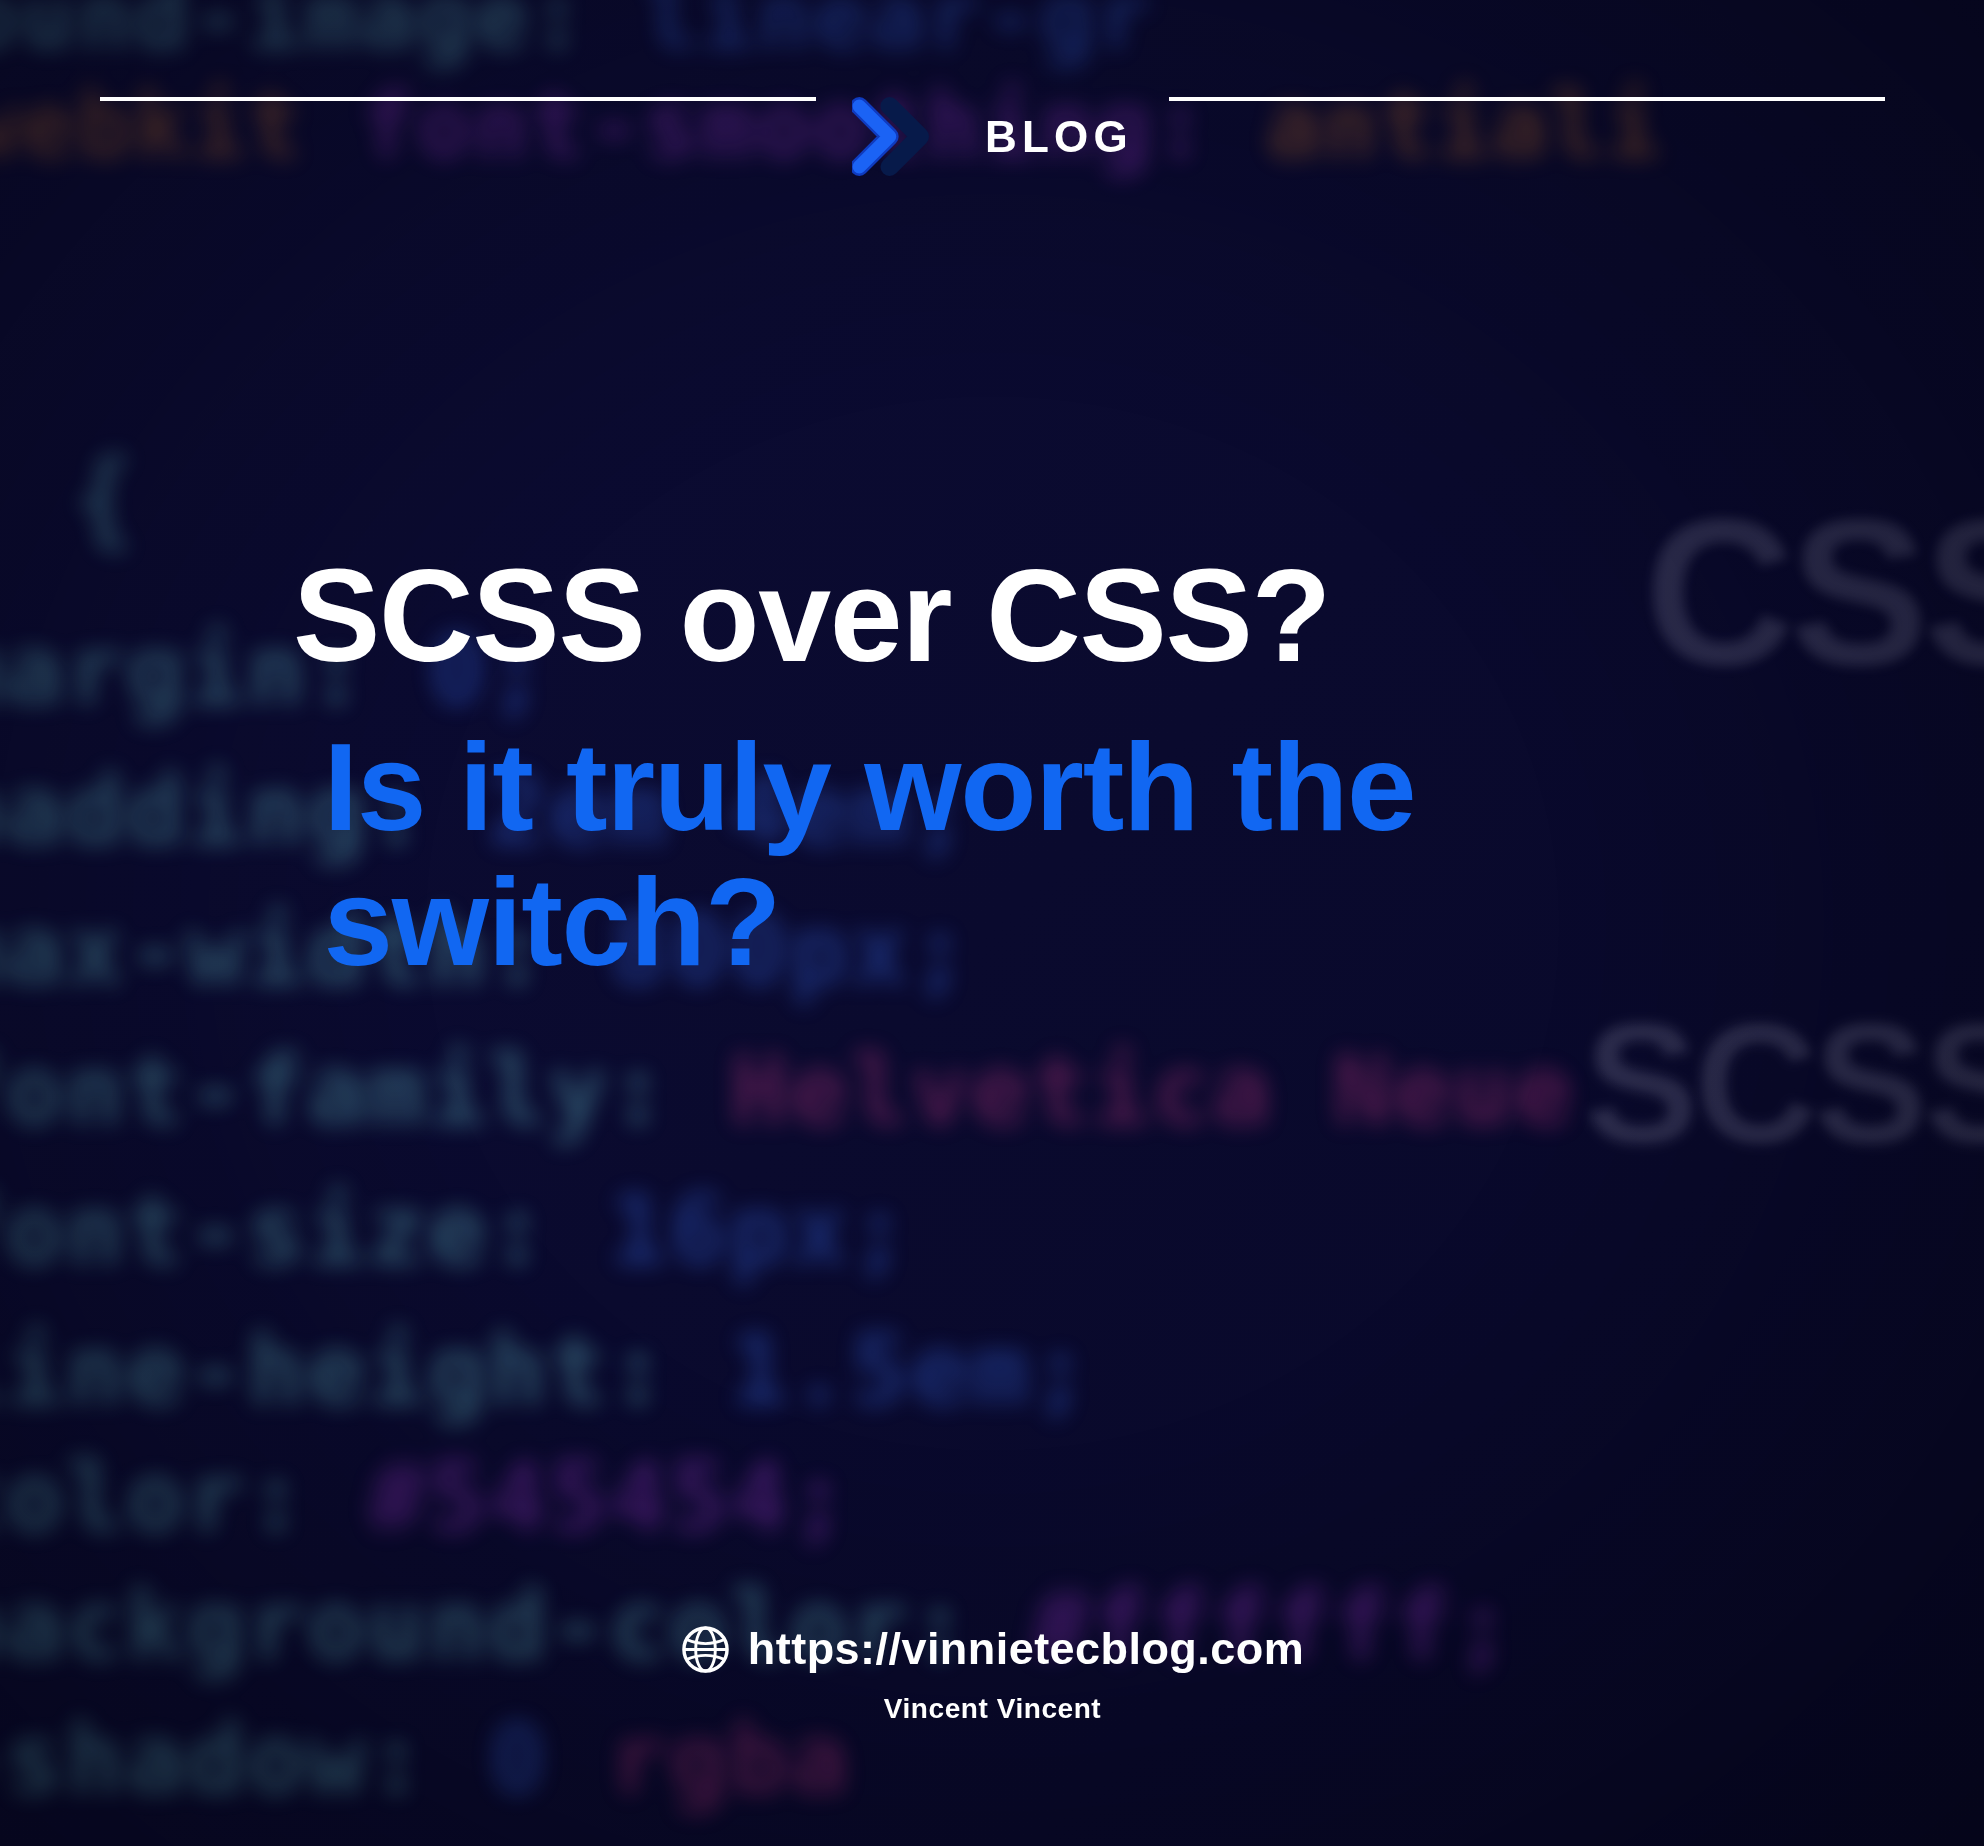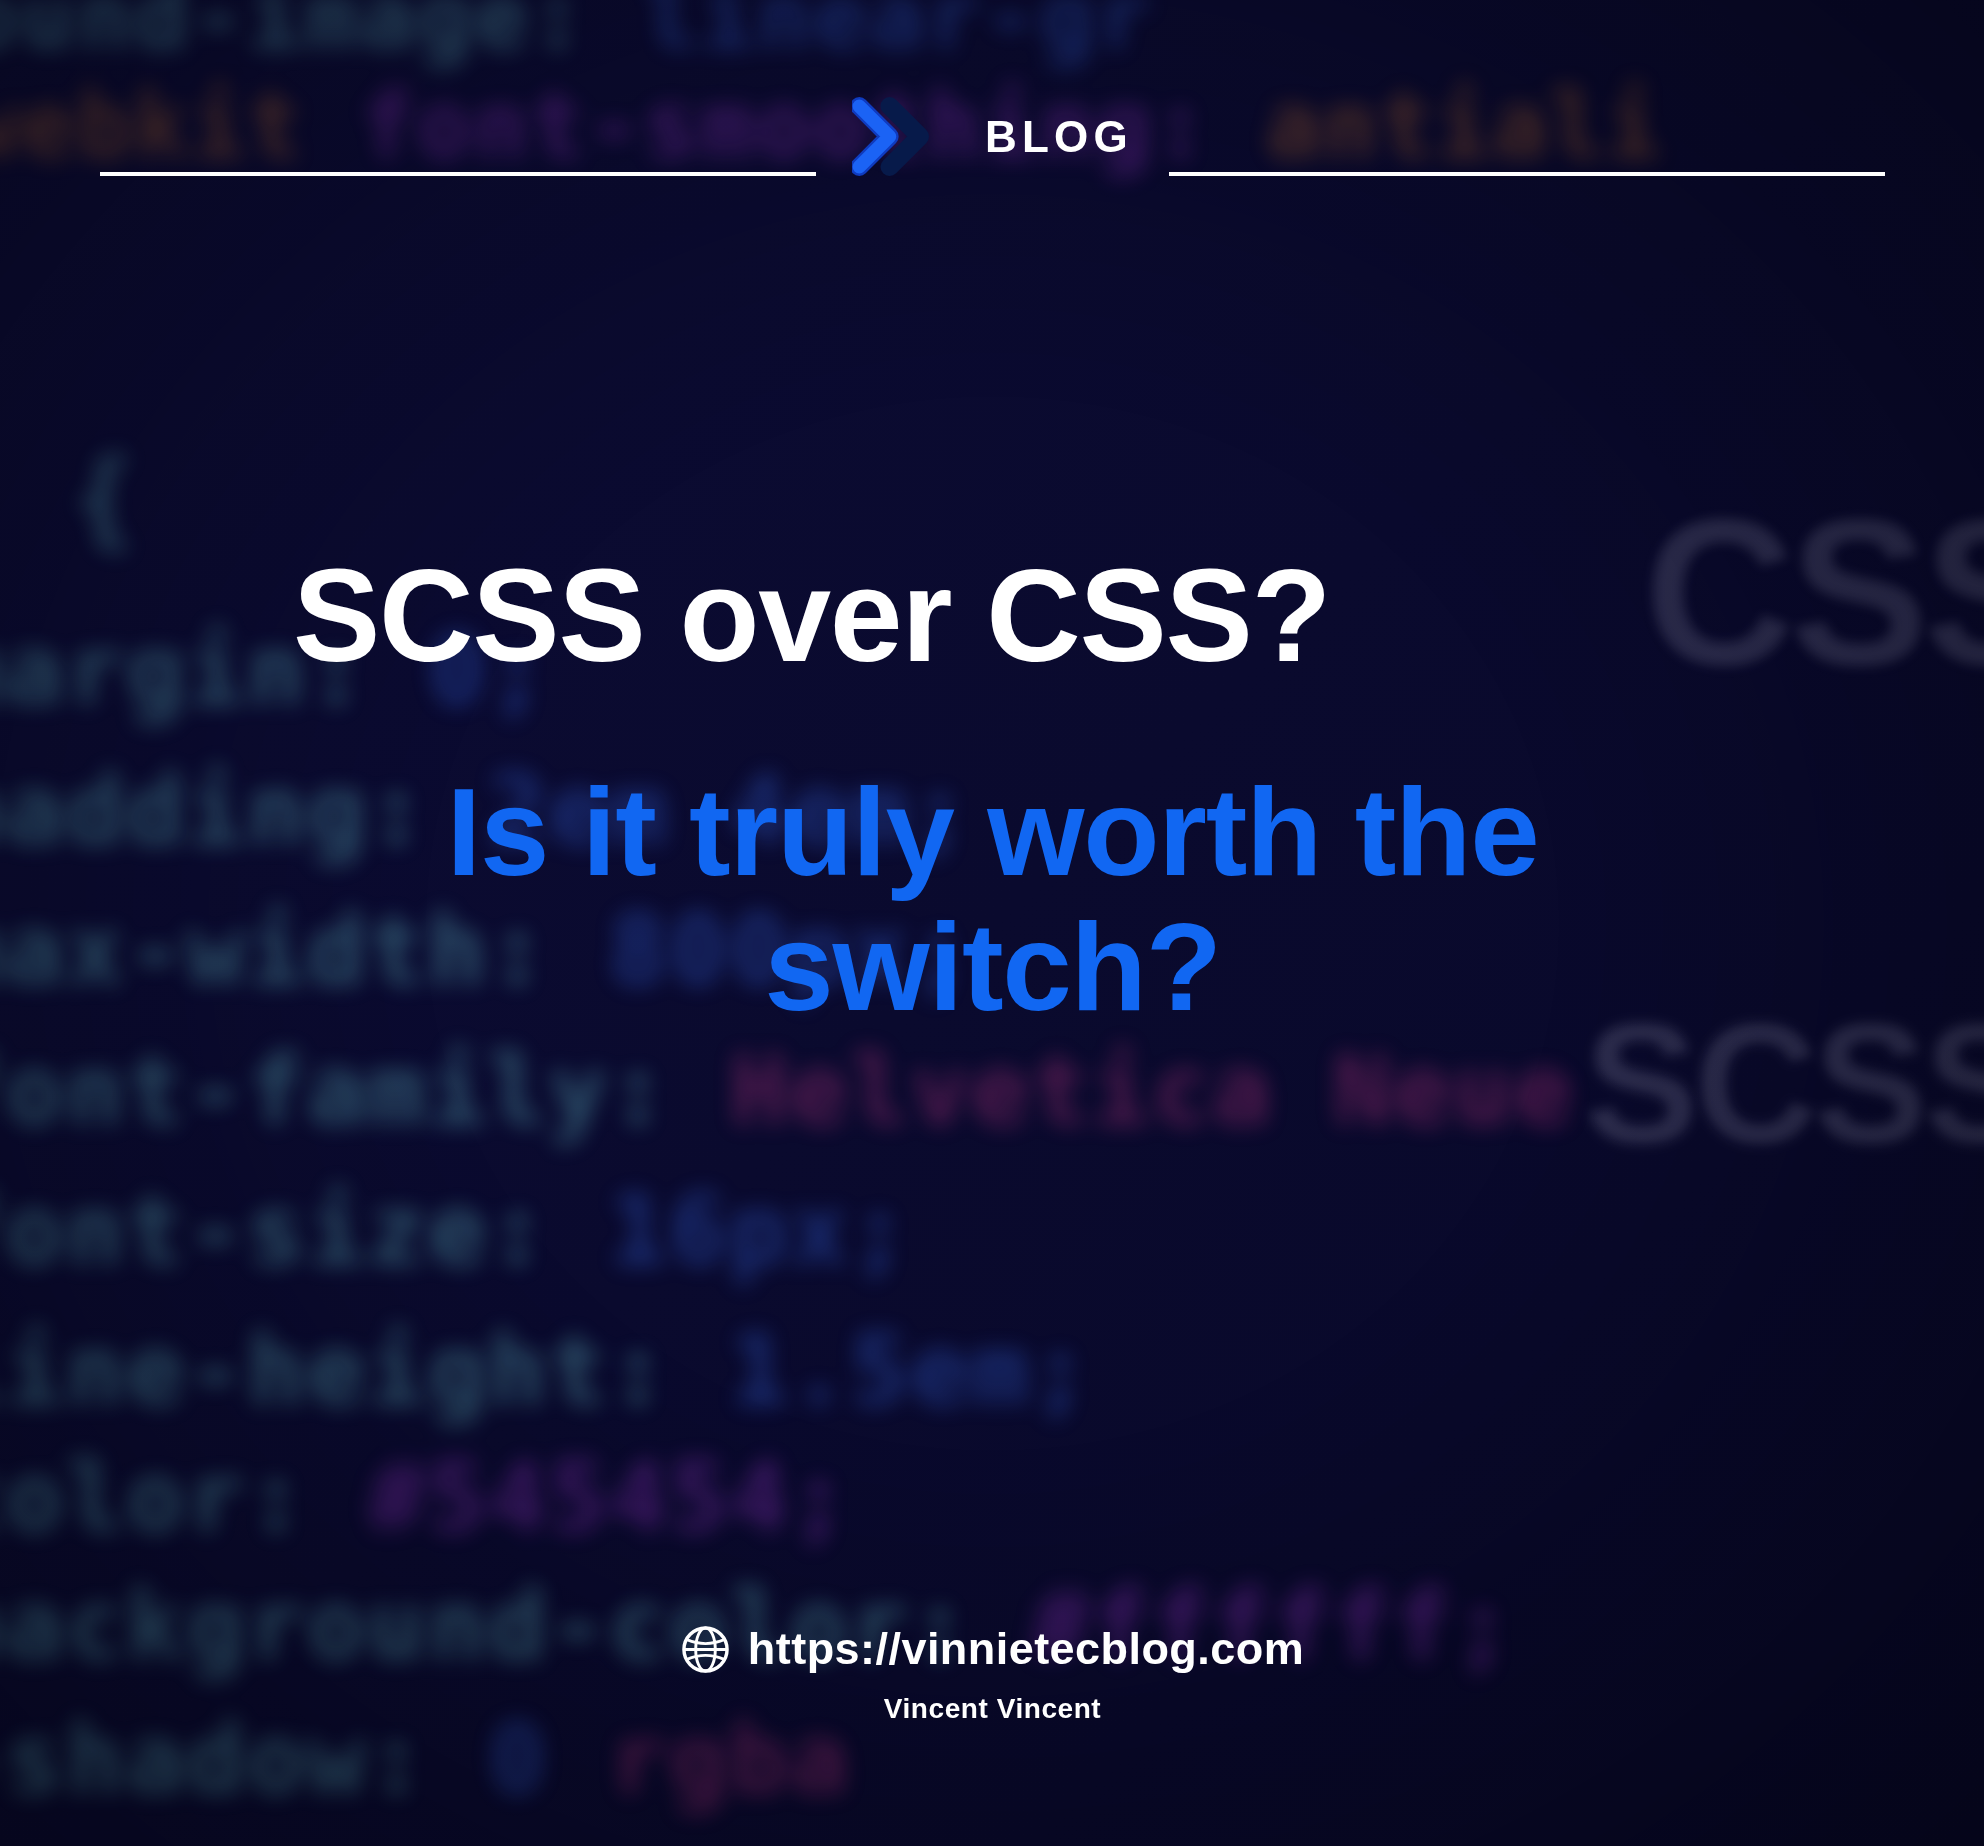--- a/index.html
+++ b/index.html
@@ -44,21 +44,21 @@
     filter: blur(6px);
     pointer-events: none;
   }
 
   .header {
     position: absolute;
     top: 97px;
     left: 100px;
     right: 100px;
     display: flex;
-    align-items: flex-end;
+    align-items: flex-start;
     gap: 36px;
   }
   .hr {
     flex: 1;
     height: 4.3px;
     background: #ffffff;
   }
   .header-center {
     display: flex;
     align-items: center;
@@ -92,28 +92,28 @@
     font-weight: 900;
     color: #ffffff;
     font-size: 131px;
     line-height: 1.05;
     letter-spacing: -0.01em;
     text-align: left;
     width: 100%;
     max-width: 1399px;
   }
   .hero h2 {
-    margin-top: 79px;
+    margin-top: 34px;
     font-family: 'Arial Black', sans-serif;
     font-weight: 900;
     color: #1167f2;
     font-size: 125px;
     line-height: 1.08;
     letter-spacing: -0.01em;
-    text-align: center;
+    text-align: left;
     max-width: 1338px;
   }
 
   .footer {
     position: absolute;
     bottom: 122px;
     left: 0;
     right: 0;
     display: flex;
     flex-direction: column;

